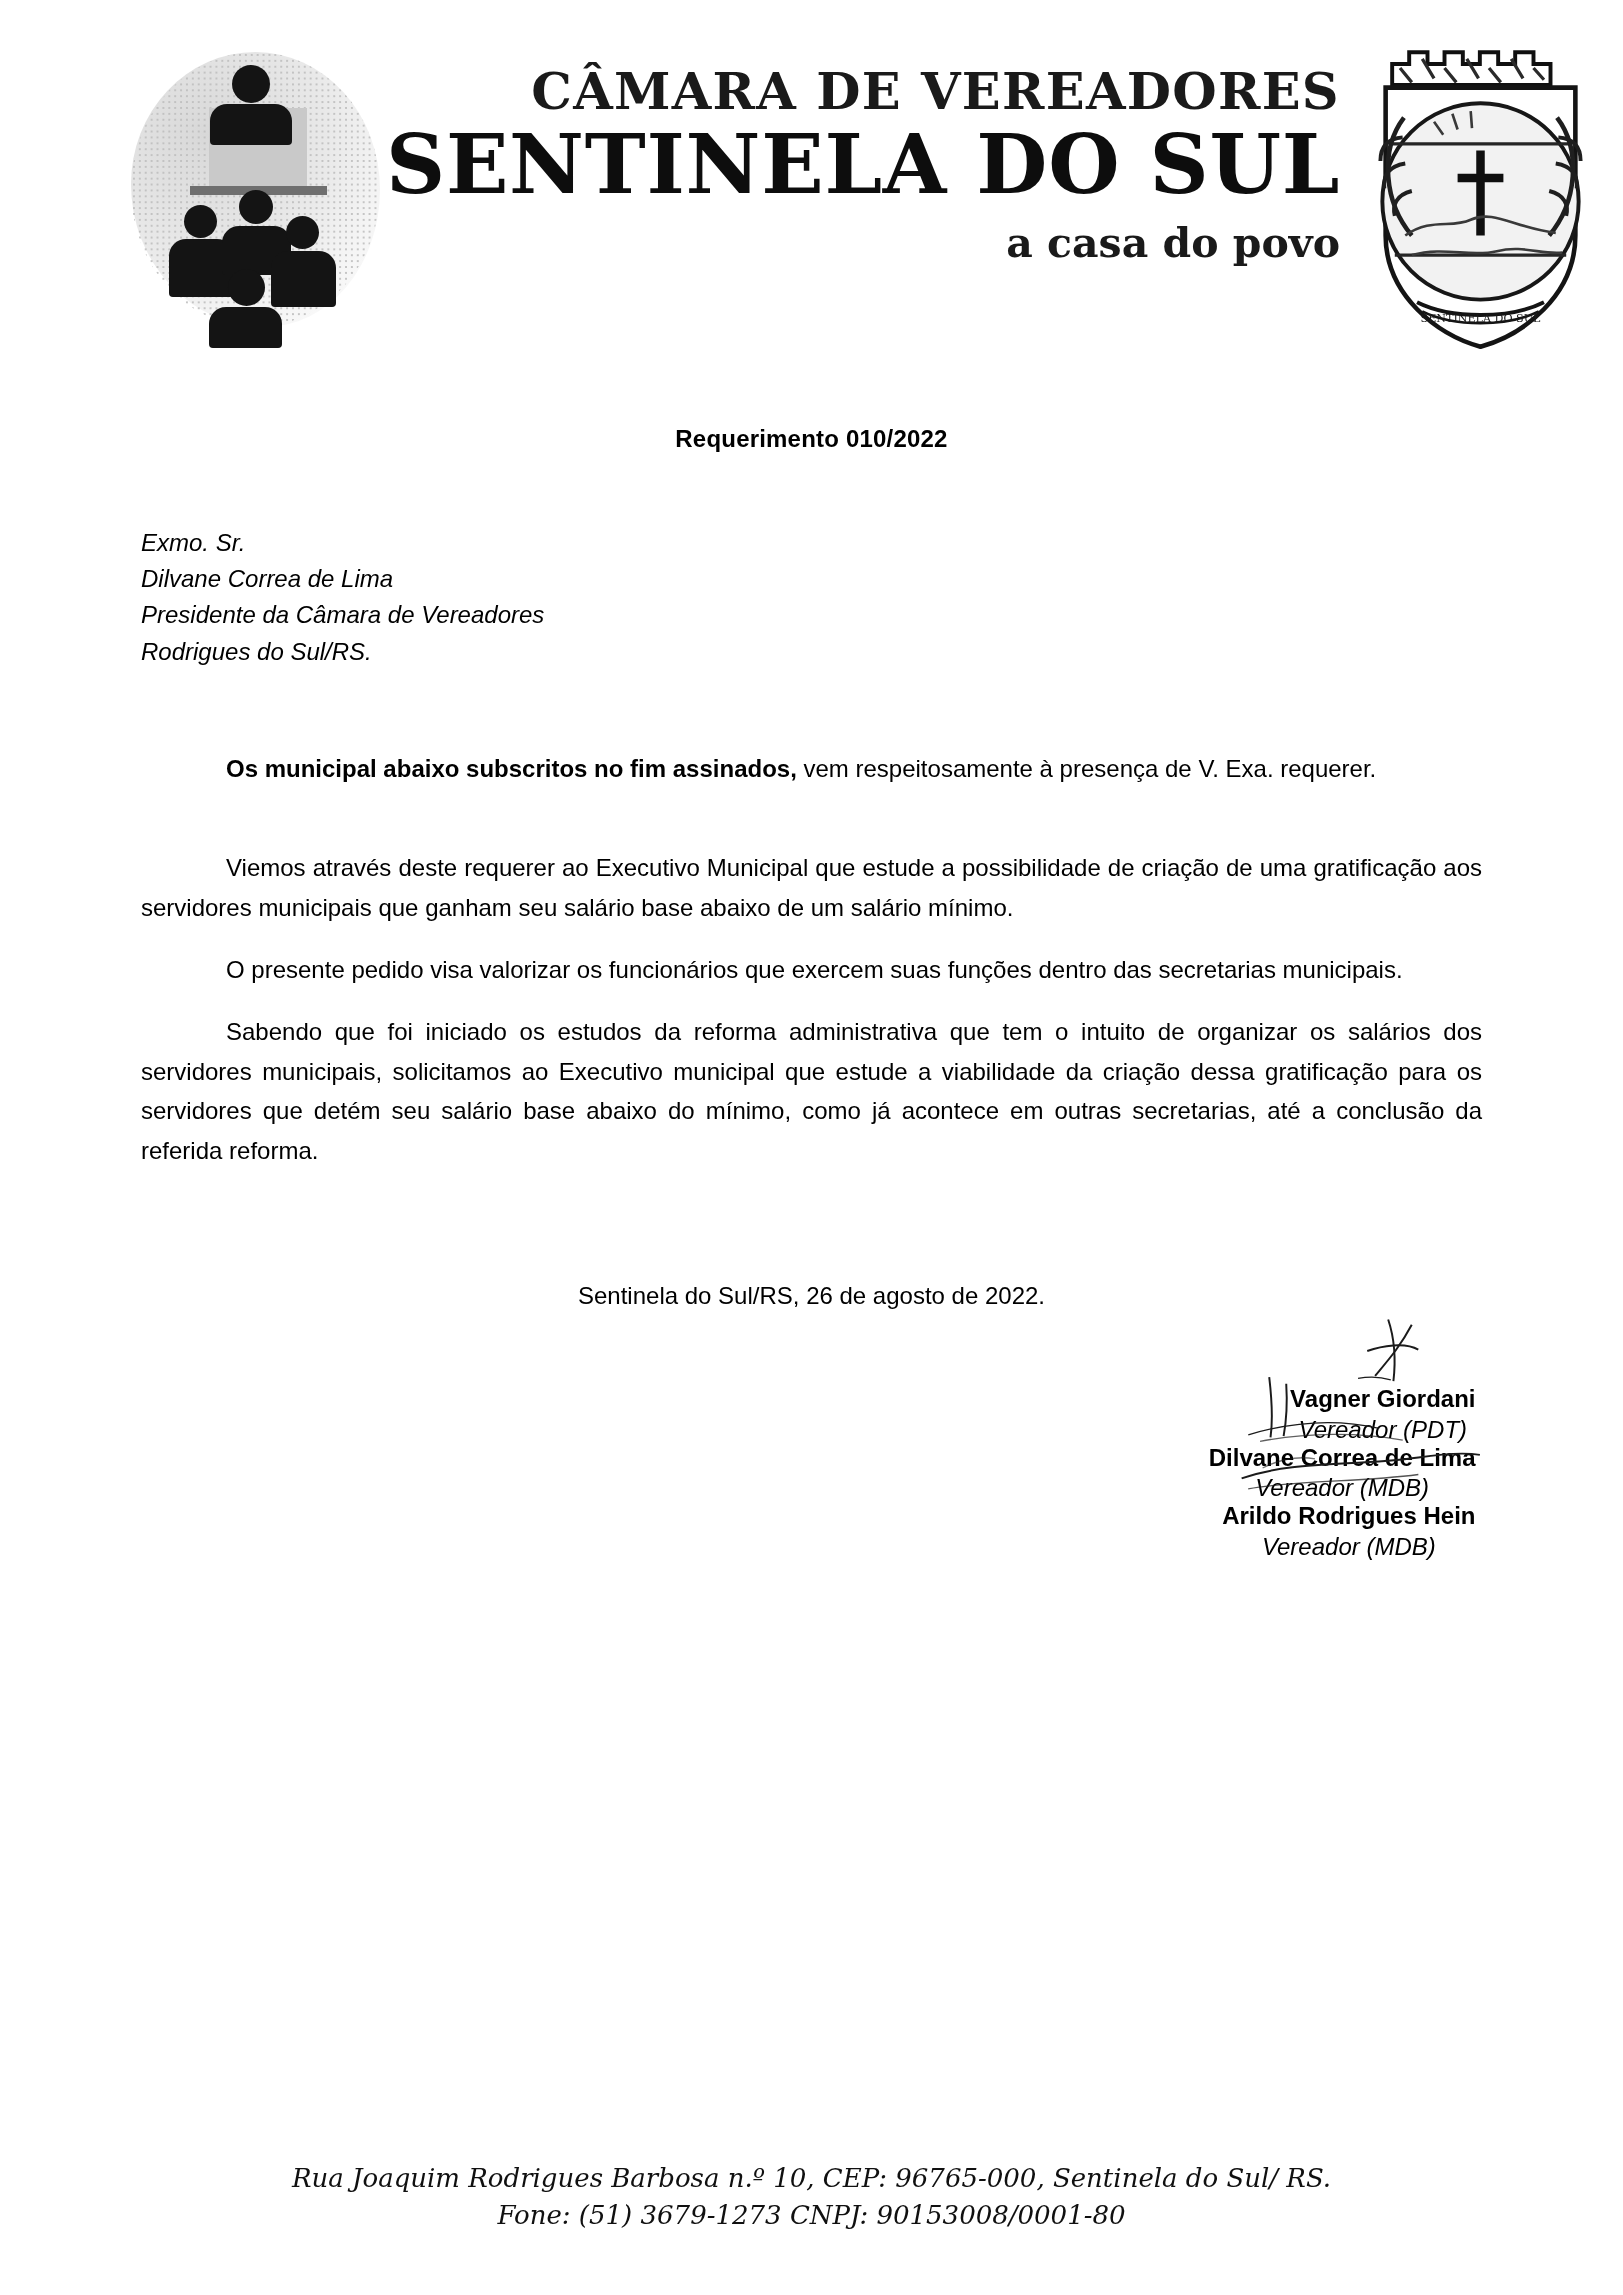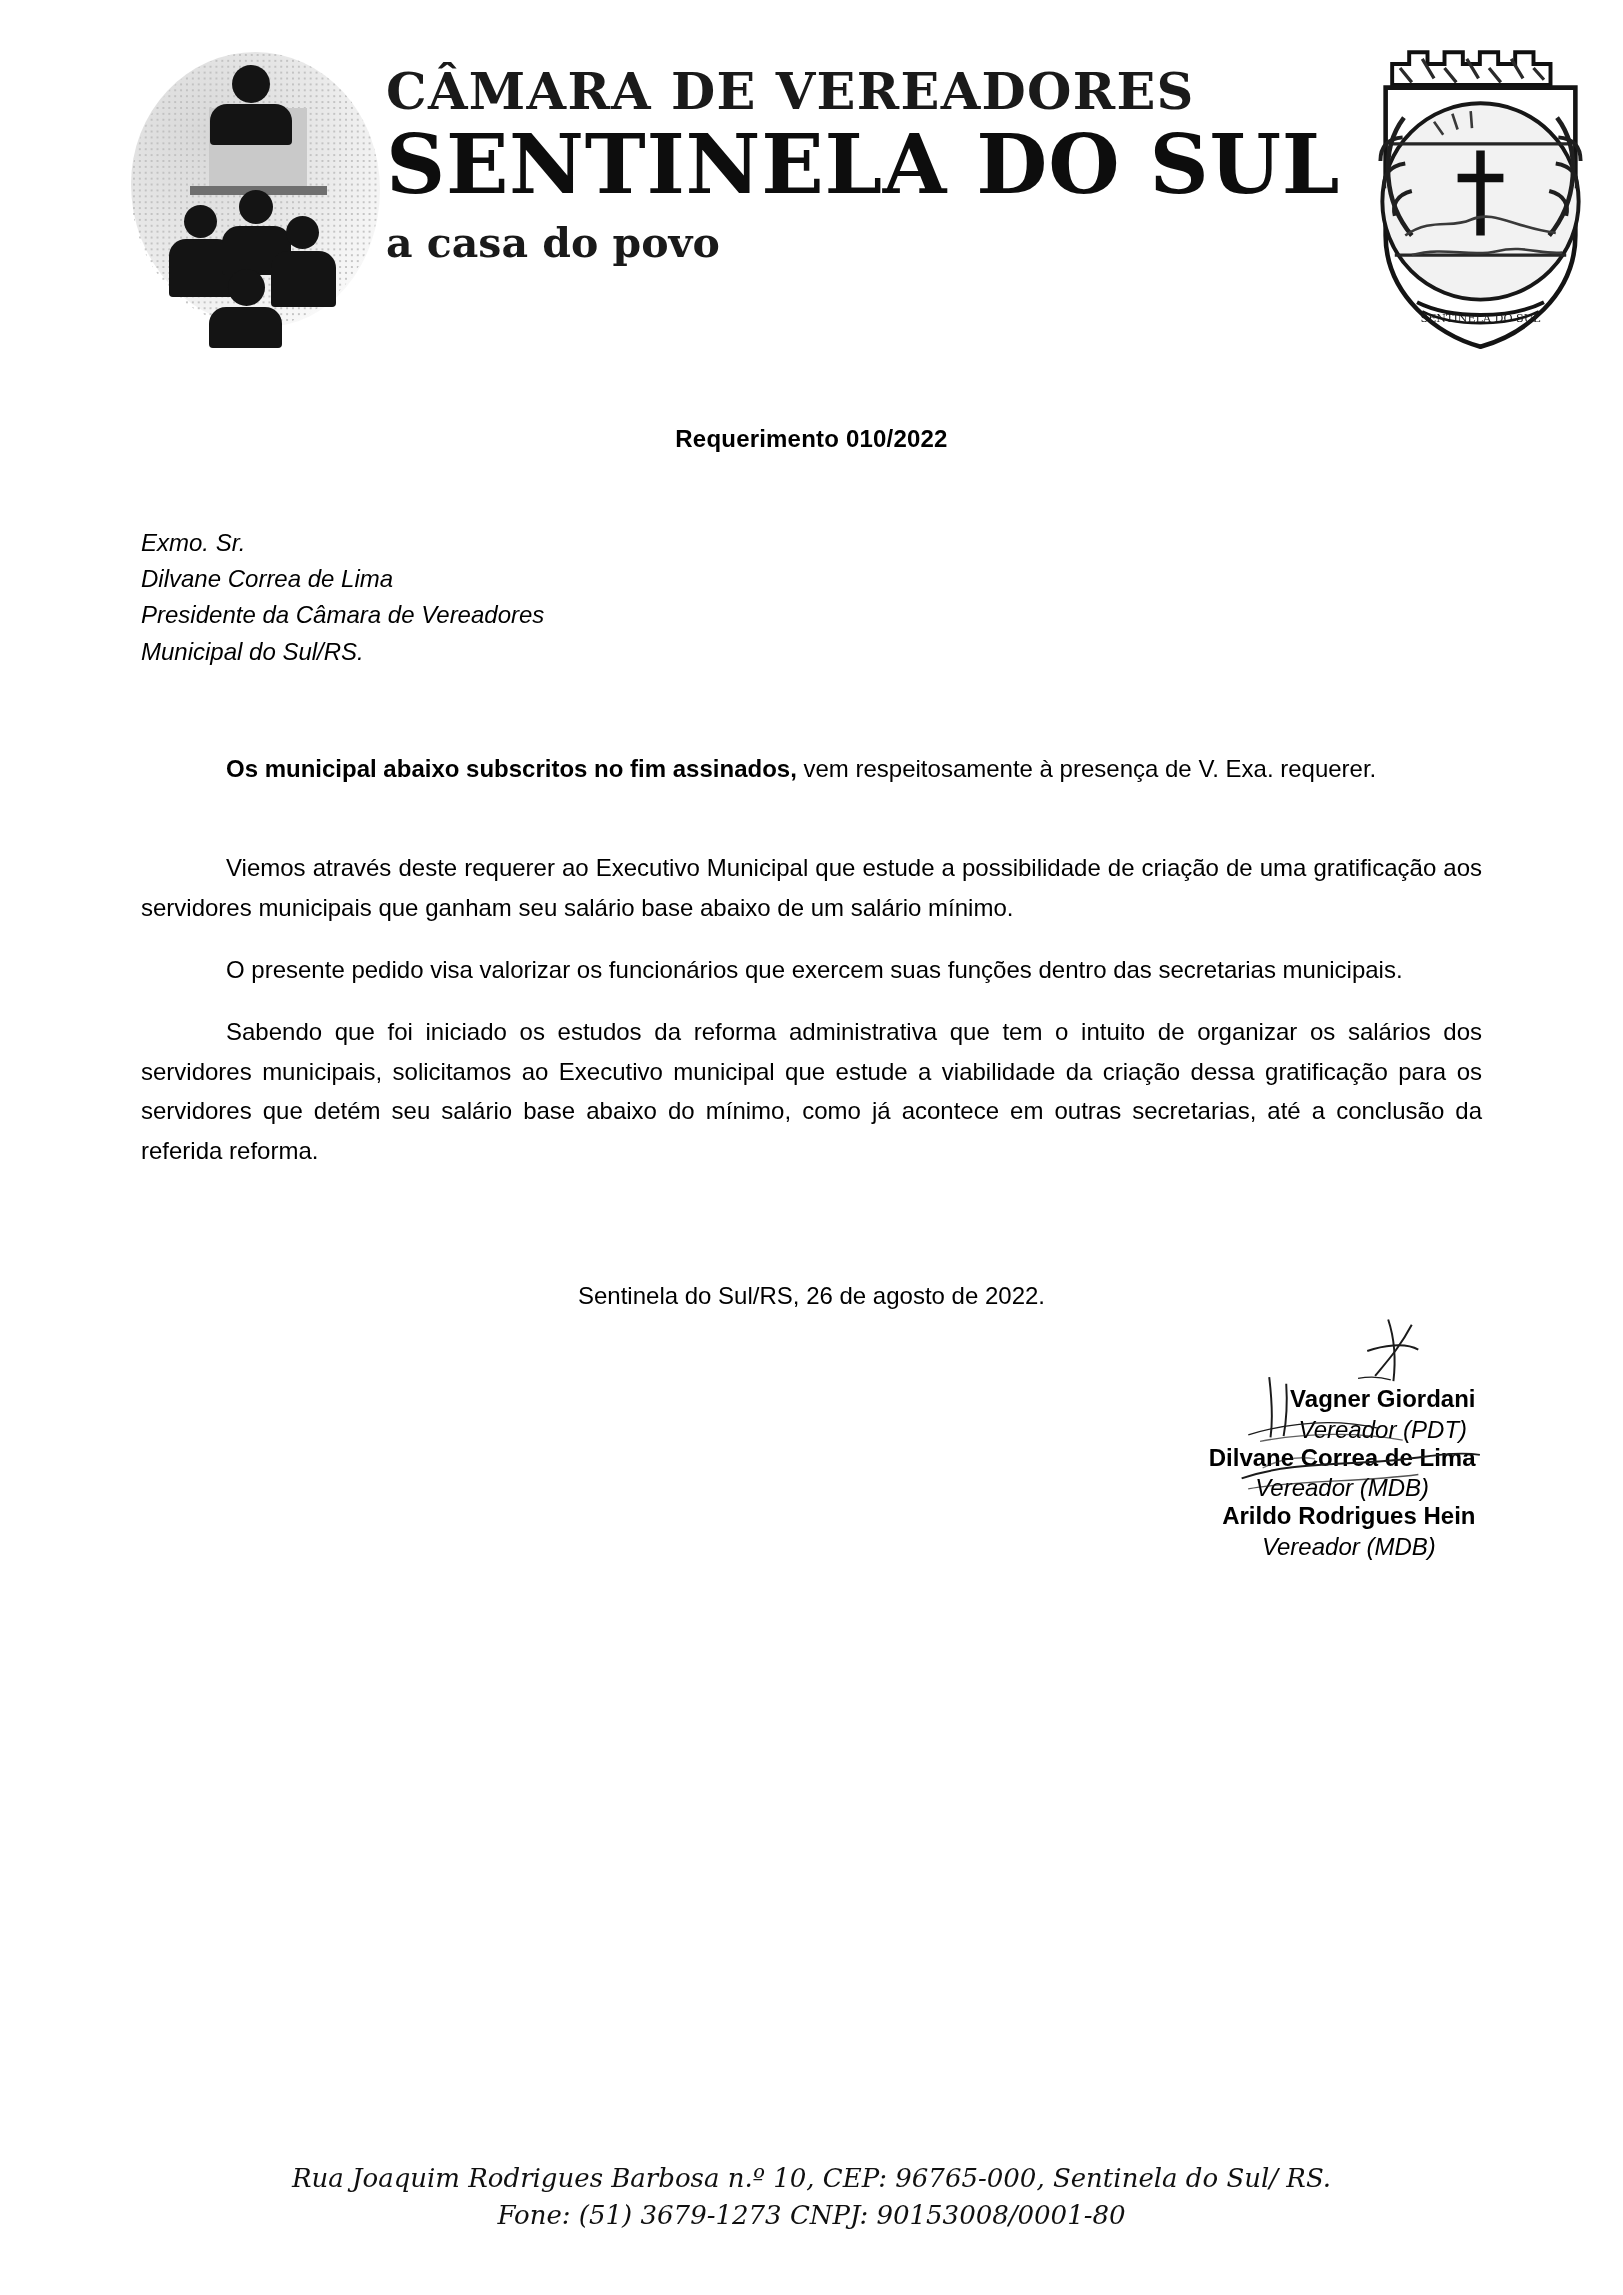--- a/index.html
+++ b/index.html
@@ -69,21 +69,21 @@
     border-radius: 17px 17px 3.9px 3.9px;
   }
   .podium {
     position: absolute;
     background: #9a9a9a;
   }
 
   
   .title-block {
     flex: 1 1 auto;
-    text-align: left;
+    text-align: right;
     padding-right: 26px;
     padding-top: 26px;
   }
   .title-line1 {
     font-family: "DejaVu Serif", serif;
     font-weight: 700;
     font-size: 51px;
     letter-spacing: 1.3px;
     line-height: 1.02;
     color: #1a1a1a;
@@ -274,21 +274,21 @@
   </div>
 
   <div class="doc">
 
     <div class="doc-title">Requerimento 010/2022</div>
 
     <div class="addressee">
       <div>Exmo. Sr.</div>
       <div>Dilvane Correa de Lima</div>
       <div>Presidente da Câmara de Vereadores</div>
-      <div>Municipal do Sul/RS.</div>
+      <div>Rodrigues do Sul/RS.</div>
     </div>
 
     <p class="body-par">
       <span class="indent"></span><span class="lead-bold">Os municipal abaixo subscritos no fim assinados,</span><span> vem respeitosamente à presença de V. Exa. requerer.</span>
     </p>
 
     <div class="spacer-1"></div>
 
     <p class="body-par">
       <span class="indent"></span><span>Viemos através deste requerer ao Executivo Municipal que estude a possibilidade de criação de uma gratificação aos servidores municipais que ganham seu salário base abaixo de um salário mínimo.</span>

